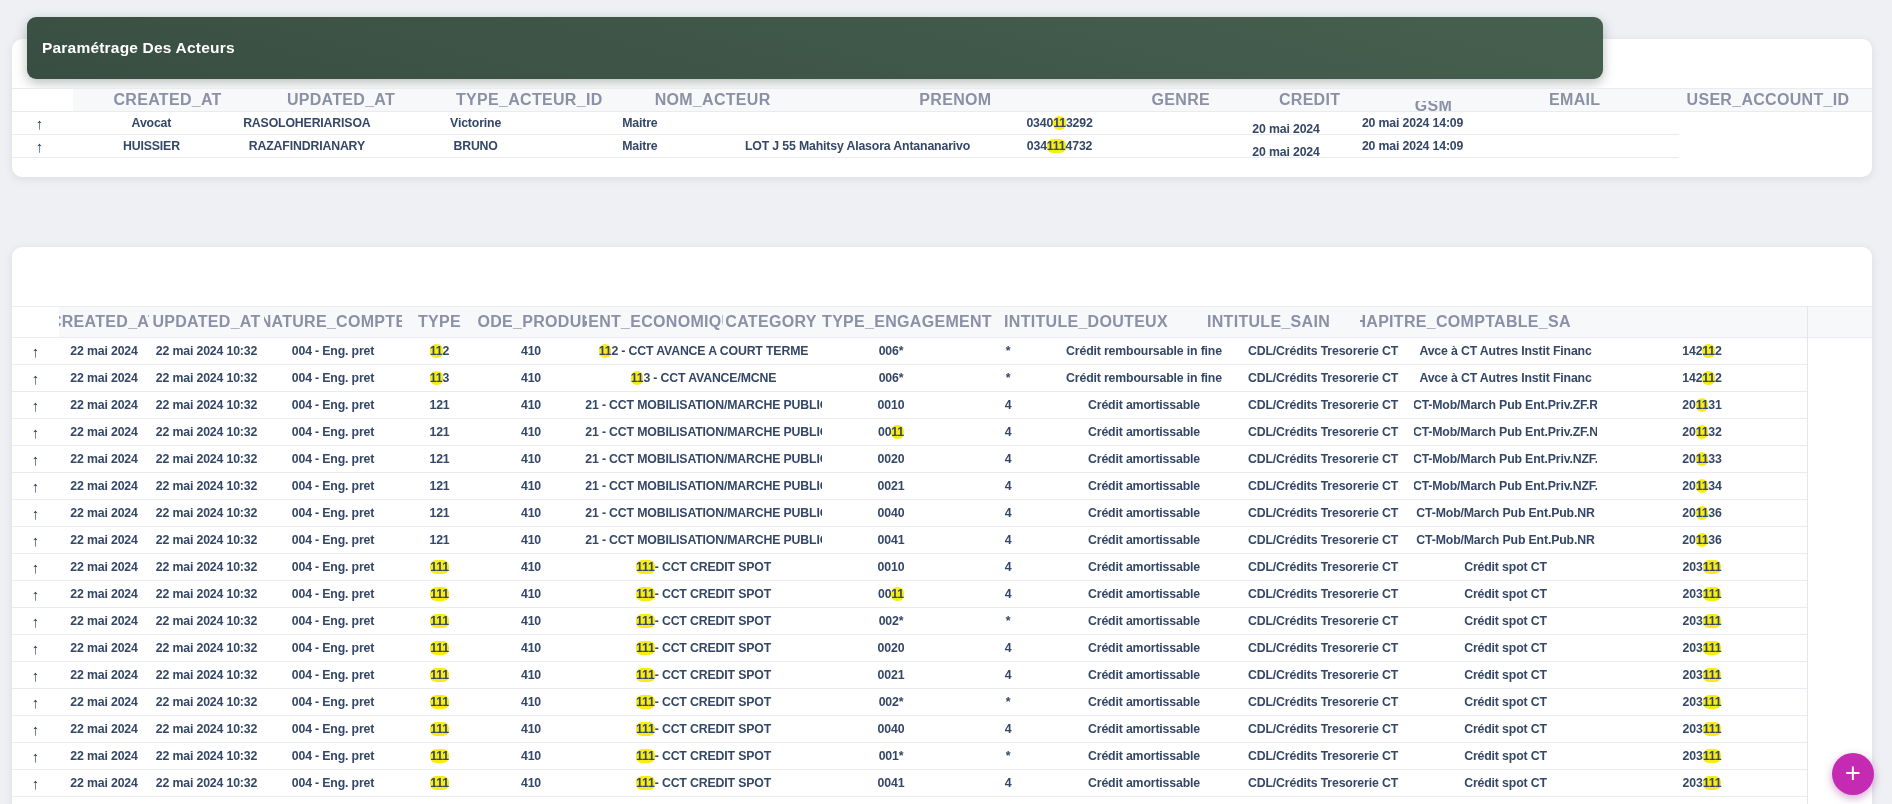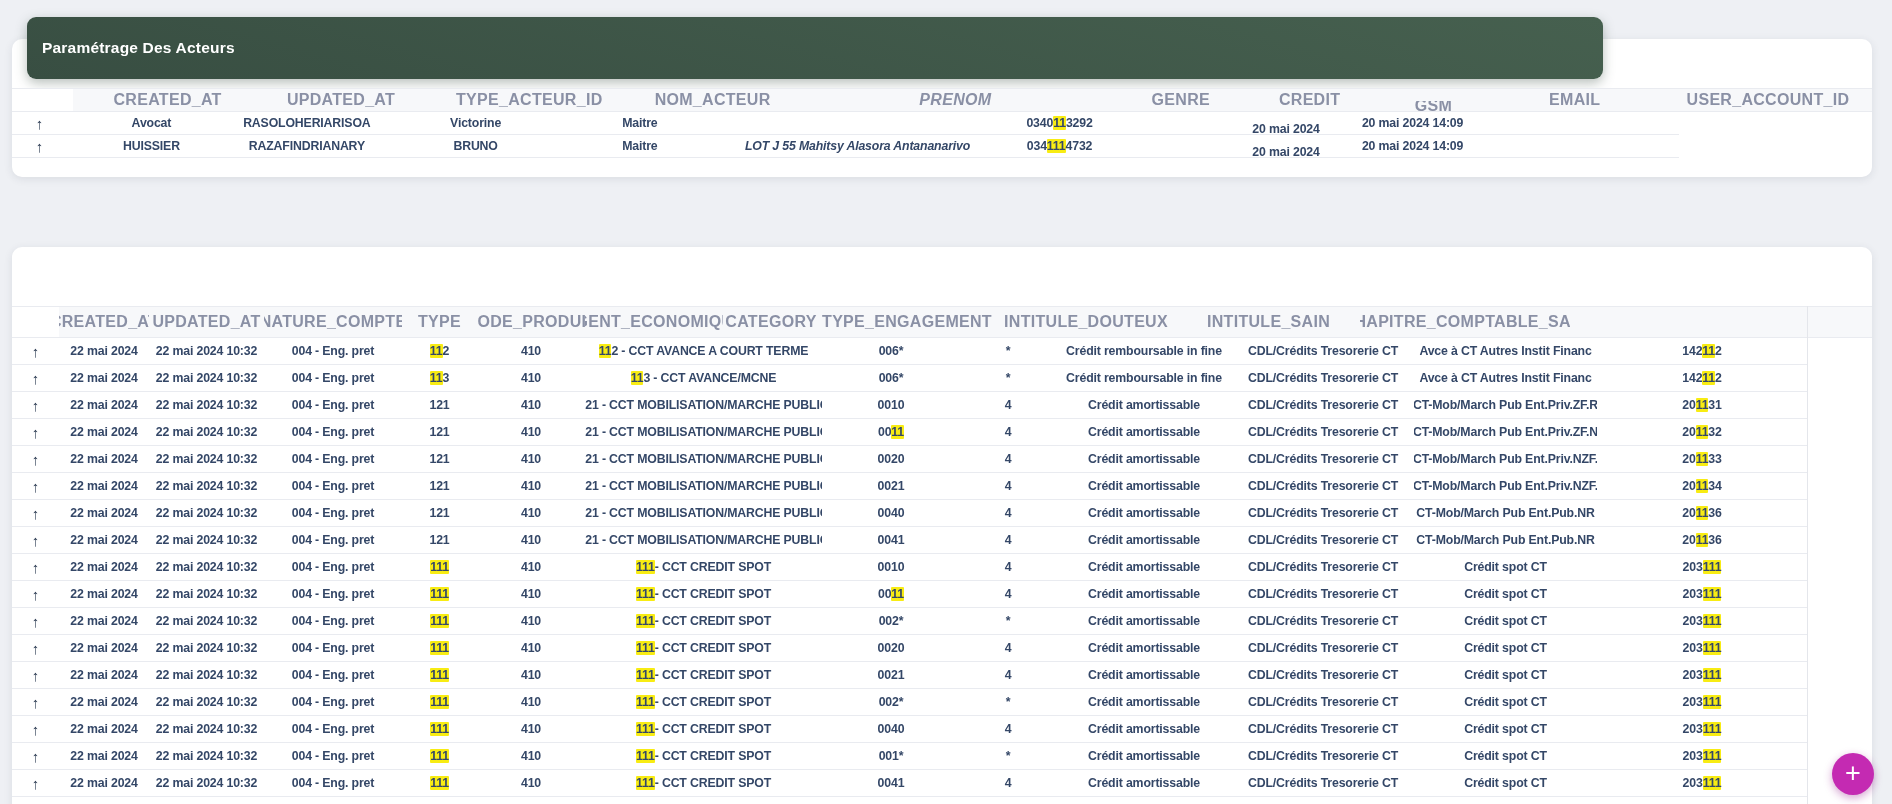--- a/index.html
+++ b/index.html
@@ -43,24 +43,24 @@
   .t2 .hcell.c13{justify-content:flex-start;padding-left:14px;overflow:visible;}
   .trow{display:flex;border-bottom:1px solid #e9ebf0;box-sizing:border-box;background:#fff;}
   .t1 .trow{height:23px;width:1667px;}
   .t2 .trow{height:27px;width:1795px;}
   .cell{
     display:flex;align-items:center;justify-content:center;
     color:var(--cell-text,#344767);font-size:12.3px;font-weight:700;
     letter-spacing:-.15px;white-space:nowrap;overflow:hidden;box-sizing:border-box;
   }
   .cell.arrow{font-size:15px;font-weight:700;color:#2f3e55;cursor:pointer;}
-  mark{background:var(--hl,#f8ec13);color:inherit;padding:0;border-radius:1px;}
+  mark{background:var(--hl,#f8ec13);color:inherit;padding:0;border-radius:6px;}
   
   .t1 .c0{width:62px;}  .t1 .c1{width:190px;} .t1 .c2{width:160px;} .t1 .c3{width:220px;}
-  .t1 .c4{width:150px;} .t1 .c5{width:340px;font-style:italic;} .t1 .c6{width:115px;} .t1 .c7{width:145px;}
+  .t1 .c4{width:150px;} .t1 .c5{width:340px;} .t1 .c6{width:115px;} .t1 .c7{width:145px;}
   .t1 .c8{width:105px;margin-top:12px;} .t1 .c9{width:180px;} .t1 .c10{width:210px;}
   
   .t2 .c0{width:47px;}  .t2 .c1{width:90px;}  .t2 .c2{width:115px;} .t2 .c3{width:138px;}
   .t2 .c4{width:75px;}  .t2 .c5{width:108px;} .t2 .c6{width:237px;} .t2 .c7{width:138px;}
   .t2 .c8{width:96px;}  .t2 .c9{width:176px;} .t2 .c10{width:182px;}.t2 .c11{width:183px;}
   .t2 .c12{width:210px;}.t2 .c13{width:260px;}
   .vdivider{position:absolute;left:1795px;top:59px;bottom:0;width:1px;background:#e4e6eb;}
   .fab{
     position:absolute;left:1832px;top:753px;width:42px;height:42px;border-radius:50%;
     background:var(--fab,#c42ab2);box-shadow:0 3px 8px rgba(150,30,140,.4);

